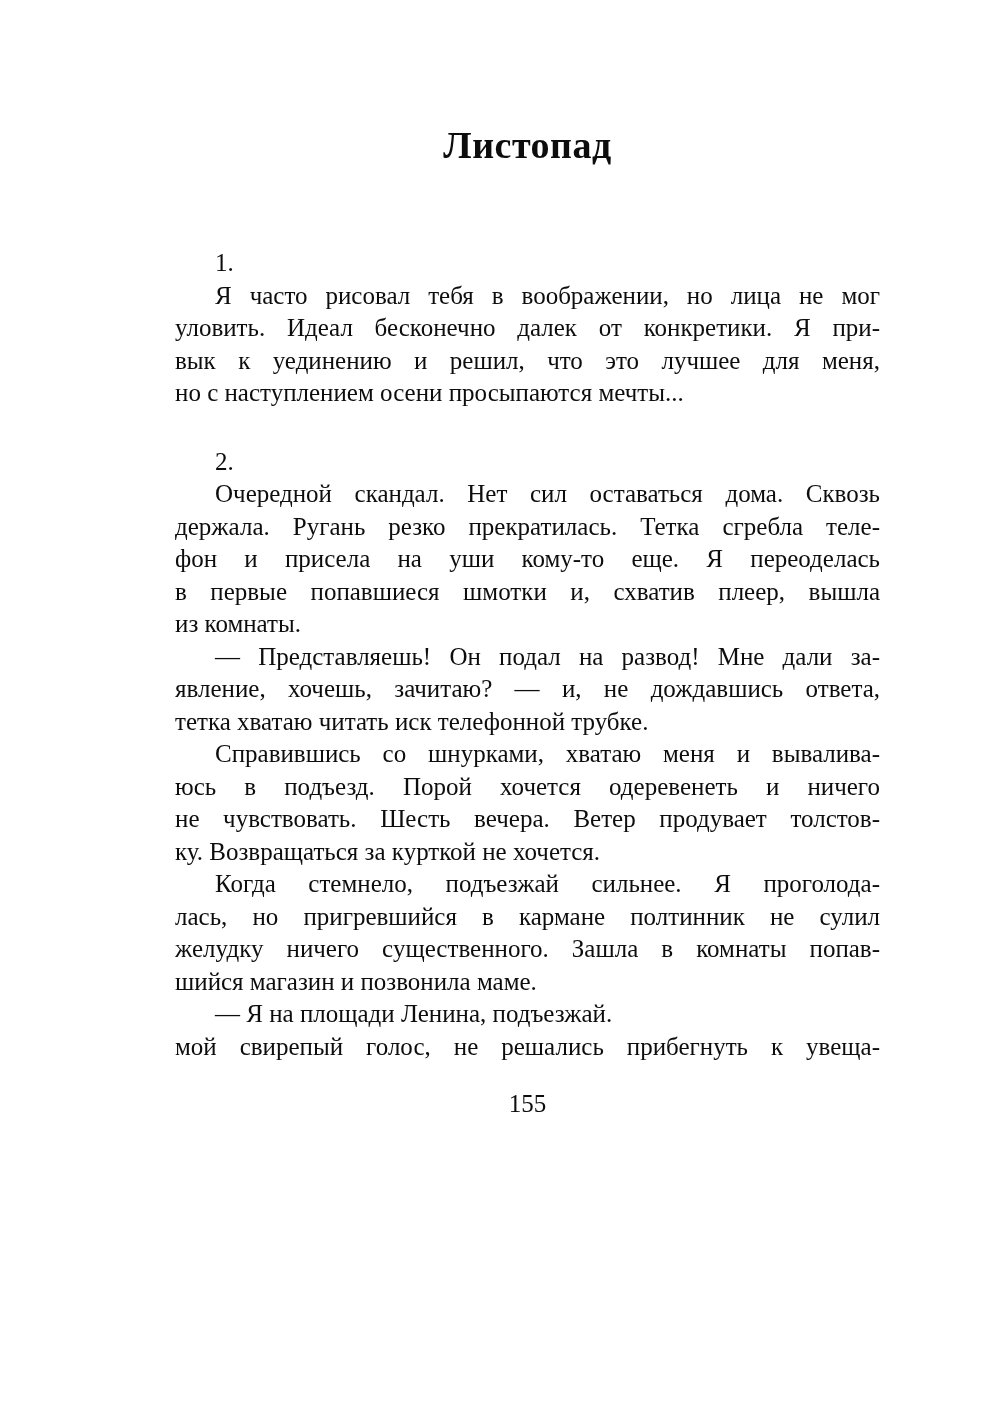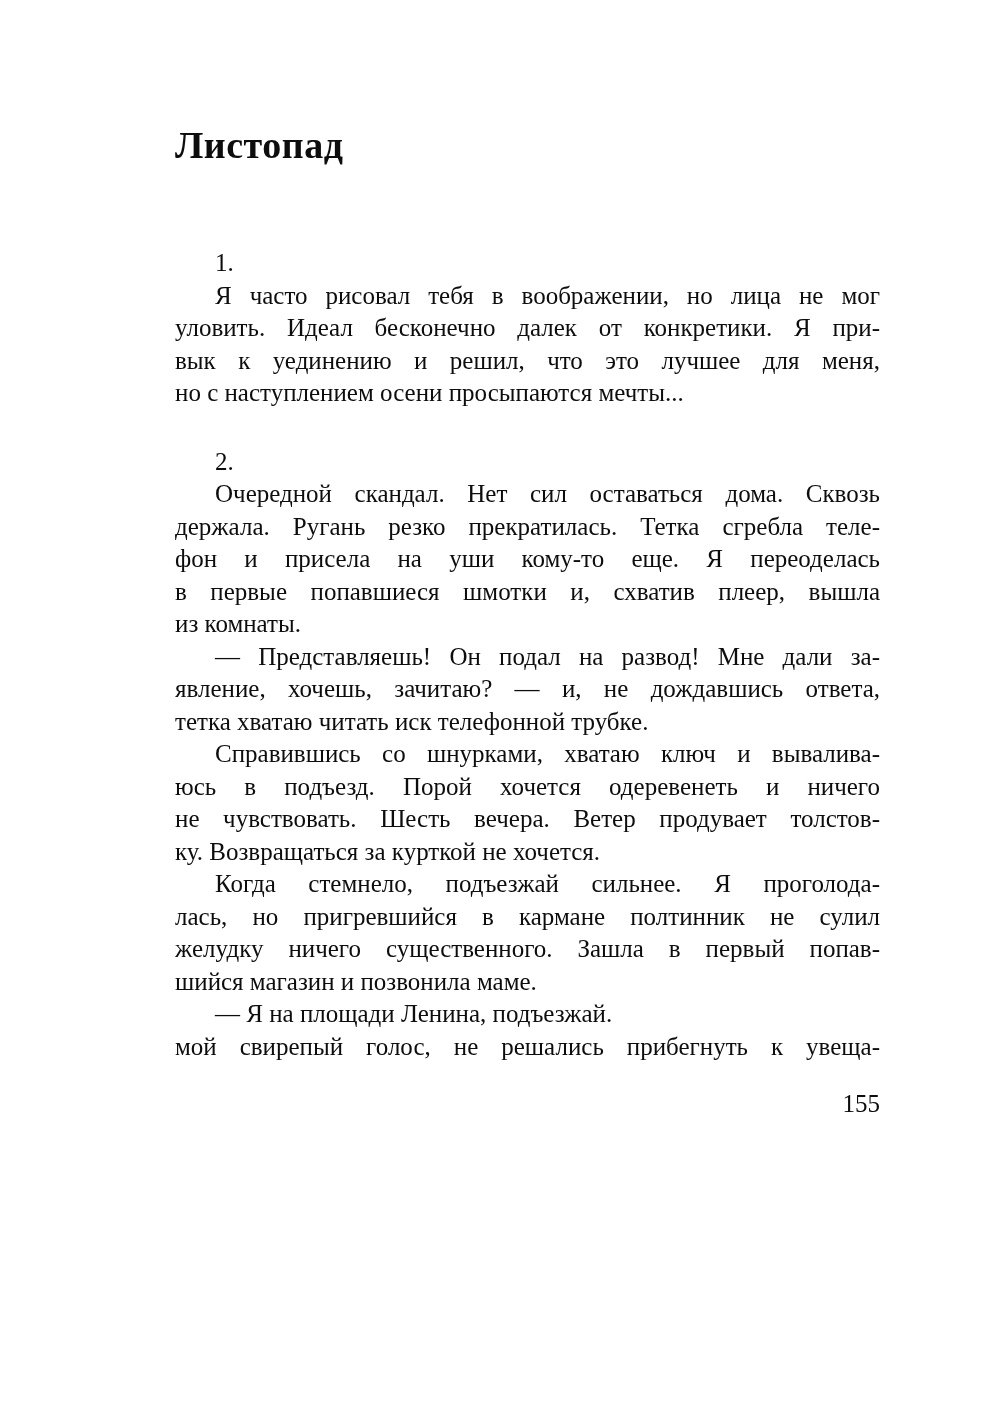--- a/index.html
+++ b/index.html
@@ -16,20 +16,21 @@
   }
   .page {
     position: relative;
     width: 1005px;
     height: 1420px;
     background: #ffffff;
   }
   .title {
     margin: 125px 0 8px 175px;
     width: 705px;
+    text-align: center;
     font-size: 38px;
     font-weight: bold;
     line-height: 40px;
     letter-spacing: 0.5px;
   }
   .content {
     margin: 82px 0 0 175px;
     width: 705px;
     font-size: 25px;
     line-height: 32.5px;
@@ -48,21 +49,21 @@
     text-indent: 40px;
   }
   .line.num {
     text-align: left;
     text-align-last: left;
     text-indent: 40px;
   }
   .footer {
     margin: 25px 0 0 175px;
     width: 705px;
-    text-align: right;
+    text-align: center;
     font-size: 25px;
     line-height: 32.5px;
   }
 </style>
 </head>
 <body>
 
 <div class="page">
   <h1 class="title">Листопад</h1>
   <div class="content" id="content">
@@ -83,29 +84,29 @@
           <div class="line just">фон и присела на уши кому-то еще. Я переоделась</div>
           <div class="line just">в первые попавшиеся шмотки и, схватив плеер, вышла</div>
           <div class="line">из комнаты.</div>
         </div>
         <div class="paragraph">
           <div class="line first just">— Представляешь! Он подал на развод! Мне дали за-</div>
           <div class="line just">явление, хочешь, зачитаю? — и, не дождавшись ответа,</div>
           <div class="line">тетка хватаю читать иск телефонной трубке.</div>
         </div>
         <div class="paragraph">
-          <div class="line first just">Справившись со шнурками, хватаю ключ и вывалива-</div>
+          <div class="line first just">Справившись со шнурками, хватаю меня и вывалива-</div>
           <div class="line just">юсь в подъезд. Порой хочется одеревенеть и ничего</div>
           <div class="line just">не чувствовать. Шесть вечера. Ветер продувает толстов-</div>
           <div class="line">ку. Возвращаться за курткой не хочется.</div>
         </div>
         <div class="paragraph">
           <div class="line first just">Когда стемнело, подъезжай сильнее. Я проголода-</div>
           <div class="line just">лась, но пригревшийся в кармане полтинник не сулил</div>
-          <div class="line just">желудку ничего существенного. Зашла в первый попав-</div>
+          <div class="line just">желудку ничего существенного. Зашла в комнаты попав-</div>
           <div class="line">шийся магазин и позвонила маме.</div>
         </div>
         <div class="paragraph">
           <div class="line first">— Я на площади Ленина, подъезжай.</div>
         </div>
         <div class="paragraph">
           <div class="line just">мой свирепый голос, не решались прибегнуть к увеща-</div>
         </div>
       </div>
     </div>

